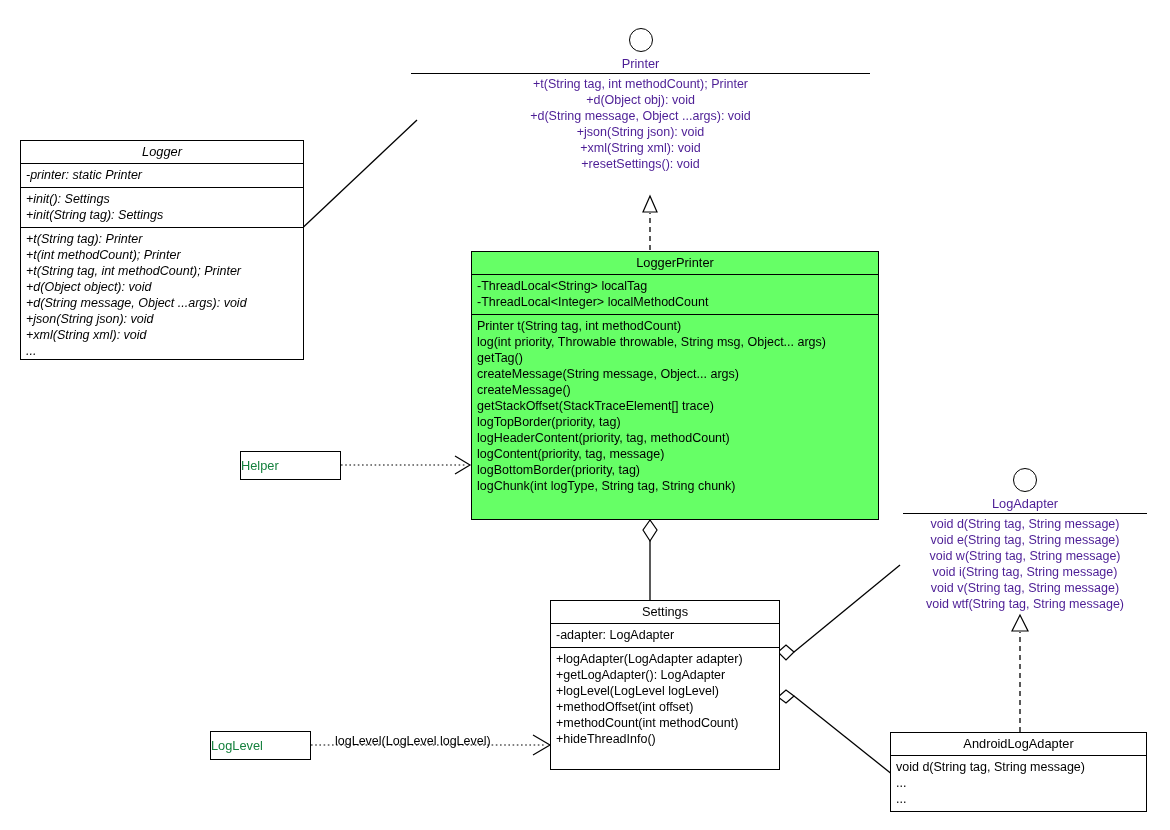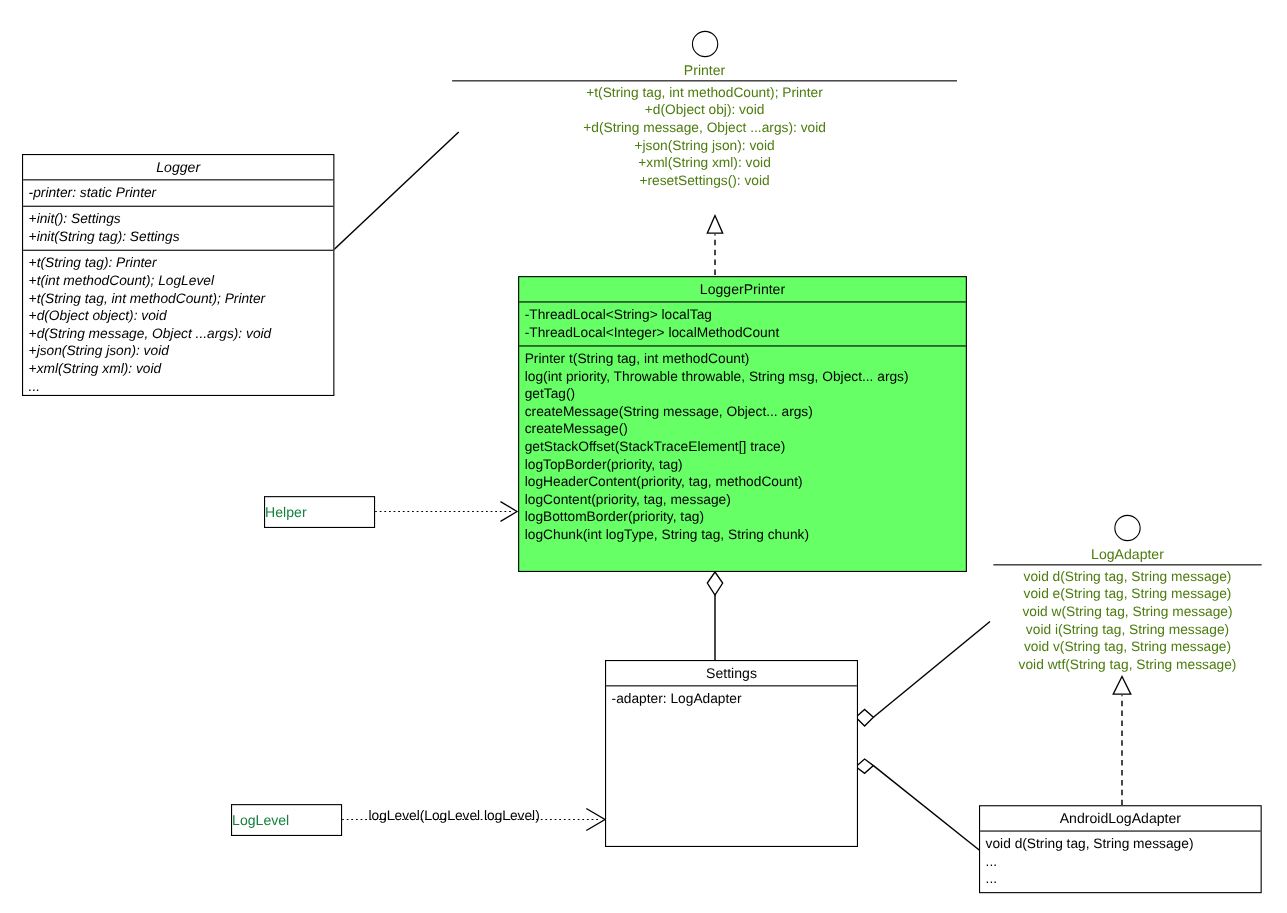--- a/index.html
+++ b/index.html
@@ -56,21 +56,21 @@
     align-items: center;
     justify-content: flex-start;
     font-size: 12.8px;
     color: #15803d;
     white-space: nowrap;
   }
   
   .uml-interface {
     position: absolute;
     text-align: center;
-    color: #4d7c0f;
+    color: #4c1d95;
   }
   .iface-circle {
     width: 22px; height: 22px;
     border: 1.4px solid #000000;
     border-radius: 50%;
     margin: 0 auto;
     background: #ffffff;
   }
   .iface-name {
     font-size: 12.8px;
@@ -159,21 +159,21 @@
     <div class="cls-name">Logger</div>
     <div class="cls-compartment">
       <div class="cls-row">-printer: static Printer</div>
     </div>
     <div class="cls-compartment">
       <div class="cls-row">+init(): Settings</div>
       <div class="cls-row">+init(String tag): Settings</div>
     </div>
     <div class="cls-compartment">
       <div class="cls-row">+t(String tag): Printer</div>
-      <div class="cls-row">+t(int methodCount); LogLevel</div>
+      <div class="cls-row">+t(int methodCount); Printer</div>
       <div class="cls-row">+t(String tag, int methodCount); Printer</div>
       <div class="cls-row">+d(Object object): void</div>
       <div class="cls-row">+d(String message, Object ...args): void</div>
       <div class="cls-row">+json(String json): void</div>
       <div class="cls-row">+xml(String xml): void</div>
       <div class="cls-row">...</div>
     </div>
   </div>
 
   <div class="uml-class green" style="left:471px; top:251px; width:408px; height:269px;">
@@ -205,20 +205,28 @@
     <span>LogLevel</span>
   </div>
 
   <div class="edge-label" style="left:335px; top:734px;">logLevel(LogLevel logLevel)</div>
 
   <div class="uml-class" style="left:550px; top:600px; width:230px; height:170px;">
     <div class="cls-name">Settings</div>
     <div class="cls-compartment">
       <div class="cls-row">-adapter: LogAdapter</div>
     </div>
+    <div class="cls-compartment">
+      <div class="cls-row">+logAdapter(LogAdapter adapter)</div>
+      <div class="cls-row">+getLogAdapter(): LogAdapter</div>
+      <div class="cls-row">+logLevel(LogLevel logLevel)</div>
+      <div class="cls-row">+methodOffset(int offset)</div>
+      <div class="cls-row">+methodCount(int methodCount)</div>
+      <div class="cls-row">+hideThreadInfo()</div>
+    </div>
   </div>
 
   <div class="uml-interface" style="left:903px; top:468px; width:244px;">
     <div class="iface-circle"></div>
     <div class="iface-name">LogAdapter</div>
     <div class="iface-rule"></div>
     <div class="iface-ops">
       <div class="cls-row">void d(String tag, String message)</div>
       <div class="cls-row">void e(String tag, String message)</div>
       <div class="cls-row">void w(String tag, String message)</div>

